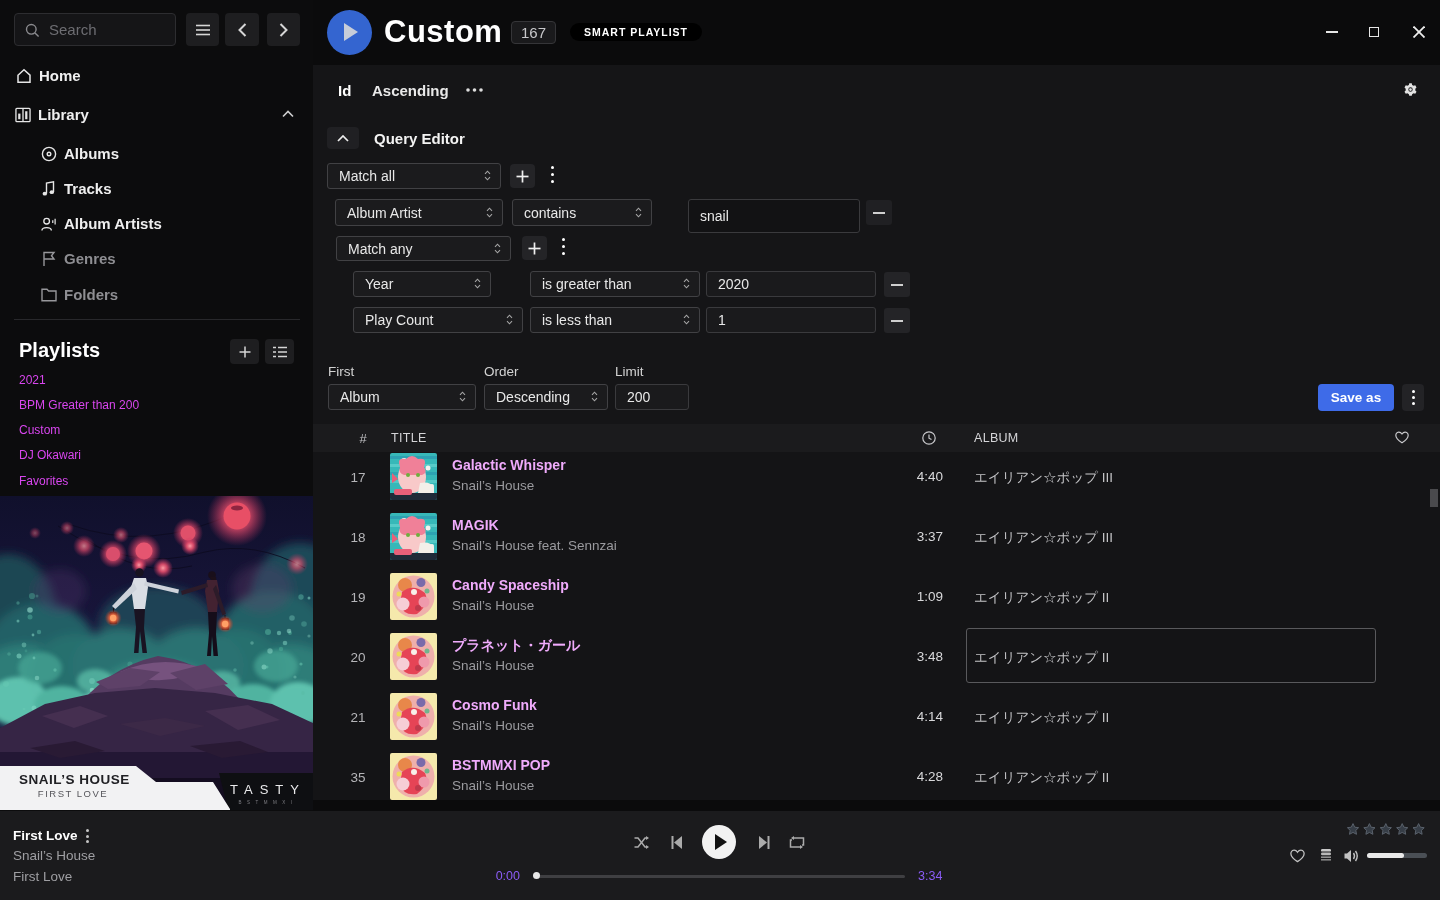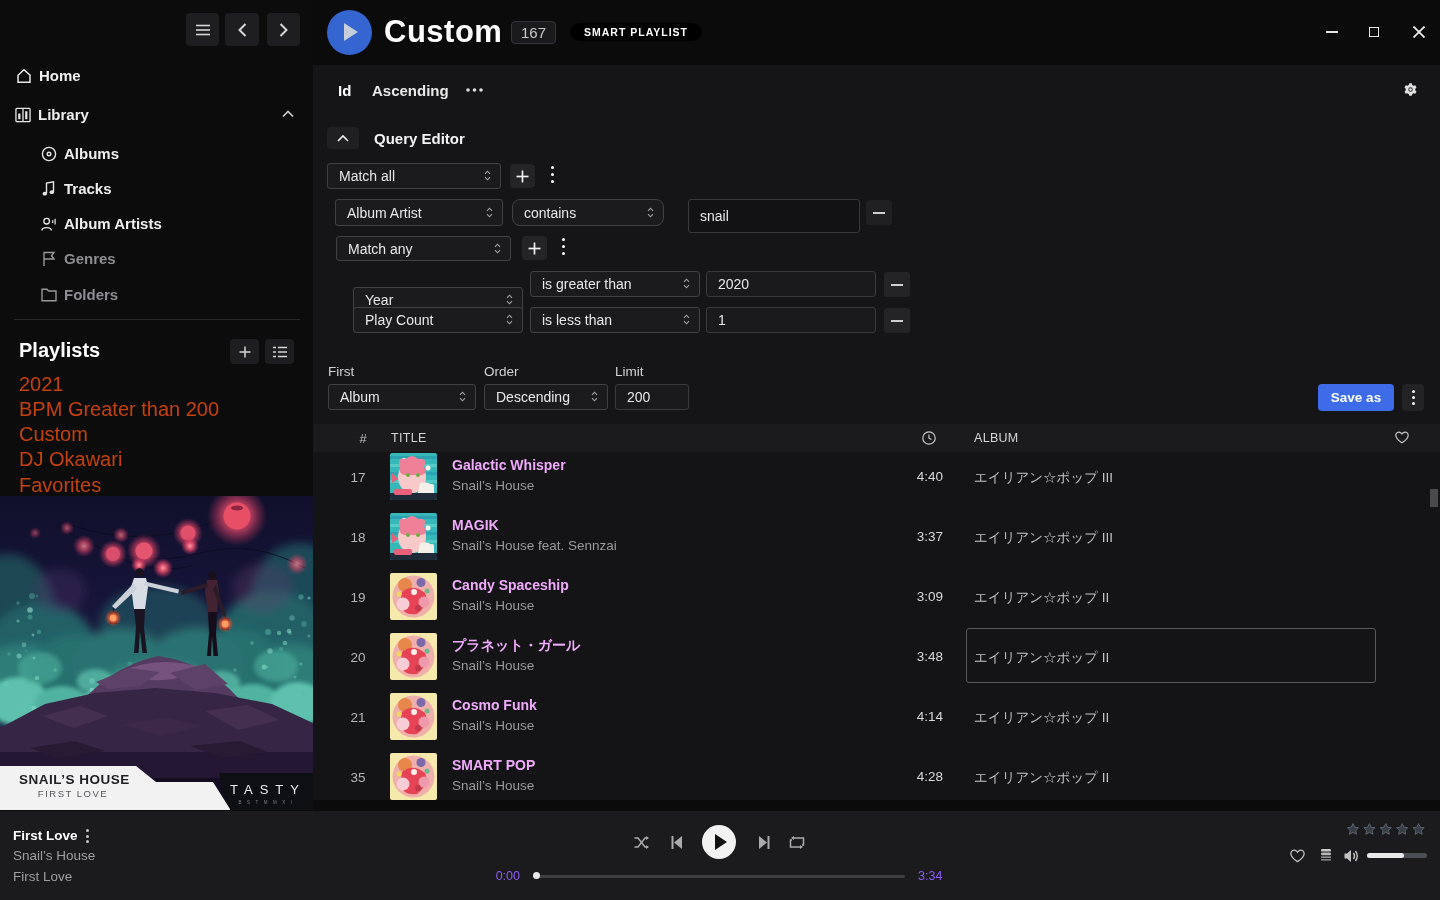--- a/index.html
+++ b/index.html
@@ -8,21 +8,21 @@
 .app { position:relative; width:1440px; height:900px; }
 .abs { position:absolute; }
 
 .sidebar { position:absolute; left:0; top:0; width:313px; height:811px; background:#0c0c0d; }
 .search { position:absolute; left:14px; top:13px; width:162px; height:33px; background:#151517; border:1px solid #2d2d30; border-radius:4px; }
 .search .ph { position:absolute; left:34px; top:7px; font-size:15px; color:#6d6d72; }
 .sbtn { position:absolute; top:13px; height:33px; background:#1e1e20; border-radius:4px; display:flex; align-items:center; justify-content:center; }
 .navitem { position:absolute; display:flex; align-items:center; gap:7px; font-size:15px; font-weight:bold; color:#efefef; }
 .navitem.dim { color:#8e8e92; }
 .navitem .ic { display:flex; align-items:center; justify-content:center; width:16px; height:16px; }
-.plitem { position:absolute; font-size:20px; color:#c2410c; }
+.plitem { position:absolute; font-size:12px; color:#d946ef; }
 
 .main-top { position:absolute; left:313px; top:0; width:1127px; height:65px; background:#0b0b0c; }
 .main-mid { position:absolute; left:313px; top:65px; width:1127px; height:359px; background:#151517; }
 .playbtn { position:absolute; left:327px; top:10px; width:45px; height:45px; border-radius:50%; background:#3465d0; }
 .playbtn:after { content:""; position:absolute; left:17px; top:13px; border-left:14px solid #c7cdd9; border-top:9px solid transparent; border-bottom:9px solid transparent; }
 .title { position:absolute; left:384px; top:14px; font-size:31px; font-weight:bold; color:#fff; letter-spacing:0.5px; }
 .badge167 { position:absolute; left:511px; top:21px; width:45px; height:23px; background:#1a1a1c; border:1px solid #353538; border-radius:4px; color:#c9c9cc; font-size:15px; display:flex; align-items:center; justify-content:center; }
 .smartpl { position:absolute; left:570px; top:23px; height:18px; padding:0 14px; background:#000; border-radius:9px; color:#fff; font-size:10.5px; font-weight:bold; letter-spacing:1px; display:flex; align-items:center; }
 
 .winmin { position:absolute; left:1326px; top:31px; width:12px; height:2px; background:#e6e6e6; }
@@ -58,20 +58,27 @@
 .psub { position:absolute; left:13px; font-size:13.5px; color:#9f9fa3; }
 .pplay { position:absolute; left:702px; top:825px; width:34px; height:34px; border-radius:50%; background:#f2f2f2; }
 .pplay:after { content:""; position:absolute; left:13px; top:9px; border-left:12px solid #111; border-top:8px solid transparent; border-bottom:8px solid transparent; }
 .ptime { position:absolute; top:869px; font-size:12.5px; color:#8b5cf6; }
 </style>
 </head>
 <body>
 <div class="app">
 
   <div class="sidebar"></div>
+  <div class="search">
+    <svg class="abs" style="left:10px;top:9px" width="15" height="15" viewBox="0 0 15 15">
+        <circle cx="6.3" cy="6.3" r="4.8" fill="none" stroke="#8a8a8e" stroke-width="1.4"></circle>
+        <line x1="10" y1="10" x2="13.6" y2="13.6" stroke="#8a8a8e" stroke-width="1.4"></line>
+      </svg>
+    <div class="ph">Search</div>
+  </div>
   <div class="sbtn" style="left:186px;width:33px;">
     <svg width="14" height="12" viewBox="0 0 14 12">
         <g stroke="#d6d6d6" stroke-width="1.6">
           <line x1="0" y1="1.5" x2="14" y2="1.5"></line>
           <line x1="0" y1="6" x2="14" y2="6"></line>
           <line x1="0" y1="10.5" x2="14" y2="10.5"></line>
         </g>
       </svg>
   </div>
   <div class="sbtn" style="left:225px;width:34px;">
@@ -418,21 +425,21 @@
   </div>
   <div class="vdots" style="left:551px;top:166px;">
       <i></i>
       <i></i>
       <i></i>
     </div>
 
   <div class="sel" style="left:335px;top:199px;width:168px;height:27px;">Album Artist<span class="ud"><svg width="7" height="11" viewBox="0 0 7 11">
           <path d="M1 3.8 L3.5 1.2 L6 3.8 M1 7.2 L3.5 9.8 L6 7.2" fill="none" stroke="#a5a5a5" stroke-width="1.1"></path>
         </svg></span></div>
-  <div class="sel" style="left:512px;top:199px;width:152px;height:27px;border-radius:8px;">contains<span class="ud"><svg width="7" height="11" viewBox="0 0 7 11">
+  <div class="sel" style="left:512px;top:199px;width:140px;height:27px;">contains<span class="ud"><svg width="7" height="11" viewBox="0 0 7 11">
           <path d="M1 3.8 L3.5 1.2 L6 3.8 M1 7.2 L3.5 9.8 L6 7.2" fill="none" stroke="#a5a5a5" stroke-width="1.1"></path>
         </svg></span></div>
   <div class="inp" style="left:688px;top:199px;width:172px;height:34px;">snail</div>
   <div class="minusbtn" style="left:866px;top:200px;width:26px;height:25px;"></div>
 
   <div class="sel" style="left:336px;top:236px;width:175px;height:25px;">Match any<span class="ud"><svg width="7" height="11" viewBox="0 0 7 11">
           <path d="M1 3.8 L3.5 1.2 L6 3.8 M1 7.2 L3.5 9.8 L6 7.2" fill="none" stroke="#a5a5a5" stroke-width="1.1"></path>
         </svg></span></div>
   <div class="sqbtn" style="left:522px;top:236px;width:25px;height:24px;">
     <svg width="13" height="13" viewBox="0 0 13 13">
@@ -441,21 +448,21 @@
           <line x1="0.5" y1="6.5" x2="12.5" y2="6.5"></line>
         </g>
       </svg>
   </div>
   <div class="vdots" style="left:562px;top:238px;">
       <i></i>
       <i></i>
       <i></i>
     </div>
 
-  <div class="sel" style="left:353px;top:271px;width:170px;height:26px;margin-top:16px;">Year<span class="ud"><svg width="7" height="11" viewBox="0 0 7 11">
+  <div class="sel" style="left:353px;top:271px;width:138px;height:26px;">Year<span class="ud"><svg width="7" height="11" viewBox="0 0 7 11">
           <path d="M1 3.8 L3.5 1.2 L6 3.8 M1 7.2 L3.5 9.8 L6 7.2" fill="none" stroke="#a5a5a5" stroke-width="1.1"></path>
         </svg></span></div>
   <div class="sel" style="left:530px;top:271px;width:170px;height:26px;">is greater than<span class="ud"><svg width="7" height="11" viewBox="0 0 7 11">
           <path d="M1 3.8 L3.5 1.2 L6 3.8 M1 7.2 L3.5 9.8 L6 7.2" fill="none" stroke="#a5a5a5" stroke-width="1.1"></path>
         </svg></span></div>
   <div class="inp" style="left:706px;top:271px;width:170px;height:26px;background:#1a1a1c;">2020</div>
   <div class="minusbtn" style="left:884px;top:272px;width:26px;height:25px;background:#242427;"></div>
 
   <div class="sel" style="left:353px;top:307px;width:170px;height:26px;">Play Count<span class="ud"><svg width="7" height="11" viewBox="0 0 7 11">
           <path d="M1 3.8 L3.5 1.2 L6 3.8 M1 7.2 L3.5 9.8 L6 7.2" fill="none" stroke="#a5a5a5" stroke-width="1.1"></path>
@@ -559,21 +566,21 @@
   <path d="M12 19 Q23 10 35 20 Q40 31 27 41 Q13 43 10 31 Z" fill="#e64456"></path>
   <circle cx="13" cy="31" r="6.5" fill="#f6cdd6"></circle>
   <circle cx="34" cy="29" r="5.5" fill="#ef9aac"></circle>
   <circle cx="24" cy="19" r="3" fill="#f8f0e8"></circle>
   <circle cx="37" cy="18" r="2.5" fill="#6fb58e"></circle>
   <circle cx="9" cy="21" r="2.5" fill="#eeda58"></circle>
   <circle cx="28" cy="35" r="3" fill="#c03a4c"></circle>
 </svg></div>
     <div class="t1">Candy Spaceship</div>
     <div class="t2">Snail’s House</div>
-    <div class="tm">3:09</div>
+    <div class="tm">1:09</div>
     <div class="al">エイリアン☆ポップ II</div>
   </div>
       <div class="trow" style="top:175px">
     <div class="num">20</div>
     <div class="thumb"><svg width="47" height="47" viewBox="0 0 47 47">
   <rect width="47" height="47" fill="#f5e9ac"></rect>
   <circle cx="23.5" cy="23.5" r="21" fill="#efb0ac"></circle>
   <circle cx="15" cy="12" r="7" fill="#e8874a"></circle>
   <circle cx="31" cy="9.5" r="4.5" fill="#7a6aaa"></circle>
   <path d="M12 19 Q23 10 35 20 Q40 31 27 41 Q13 43 10 31 Z" fill="#e64456"></path>
@@ -617,21 +624,21 @@
   <circle cx="15" cy="12" r="7" fill="#e8874a"></circle>
   <circle cx="31" cy="9.5" r="4.5" fill="#7a6aaa"></circle>
   <path d="M12 19 Q23 10 35 20 Q40 31 27 41 Q13 43 10 31 Z" fill="#e64456"></path>
   <circle cx="13" cy="31" r="6.5" fill="#f6cdd6"></circle>
   <circle cx="34" cy="29" r="5.5" fill="#ef9aac"></circle>
   <circle cx="24" cy="19" r="3" fill="#f8f0e8"></circle>
   <circle cx="37" cy="18" r="2.5" fill="#6fb58e"></circle>
   <circle cx="9" cy="21" r="2.5" fill="#eeda58"></circle>
   <circle cx="28" cy="35" r="3" fill="#c03a4c"></circle>
 </svg></div>
-    <div class="t1">SMART POP</div>
+    <div class="t1">BSTMMXI POP</div>
     <div class="t2">Snail’s House</div>
     <div class="tm">4:28</div>
     <div class="al">エイリアン☆ポップ II</div>
   </div>
       <div style="position:absolute;left:653px;top:176px;width:410px;height:55px;border:1px solid #59595c;border-radius:3px;"></div>
     </div>
   <div class="gapband"></div>
   <div class="abs" style="left:1430px;top:489px;width:8px;height:18px;background:#4a4a4d;"></div>
 
   <div class="player"></div>

